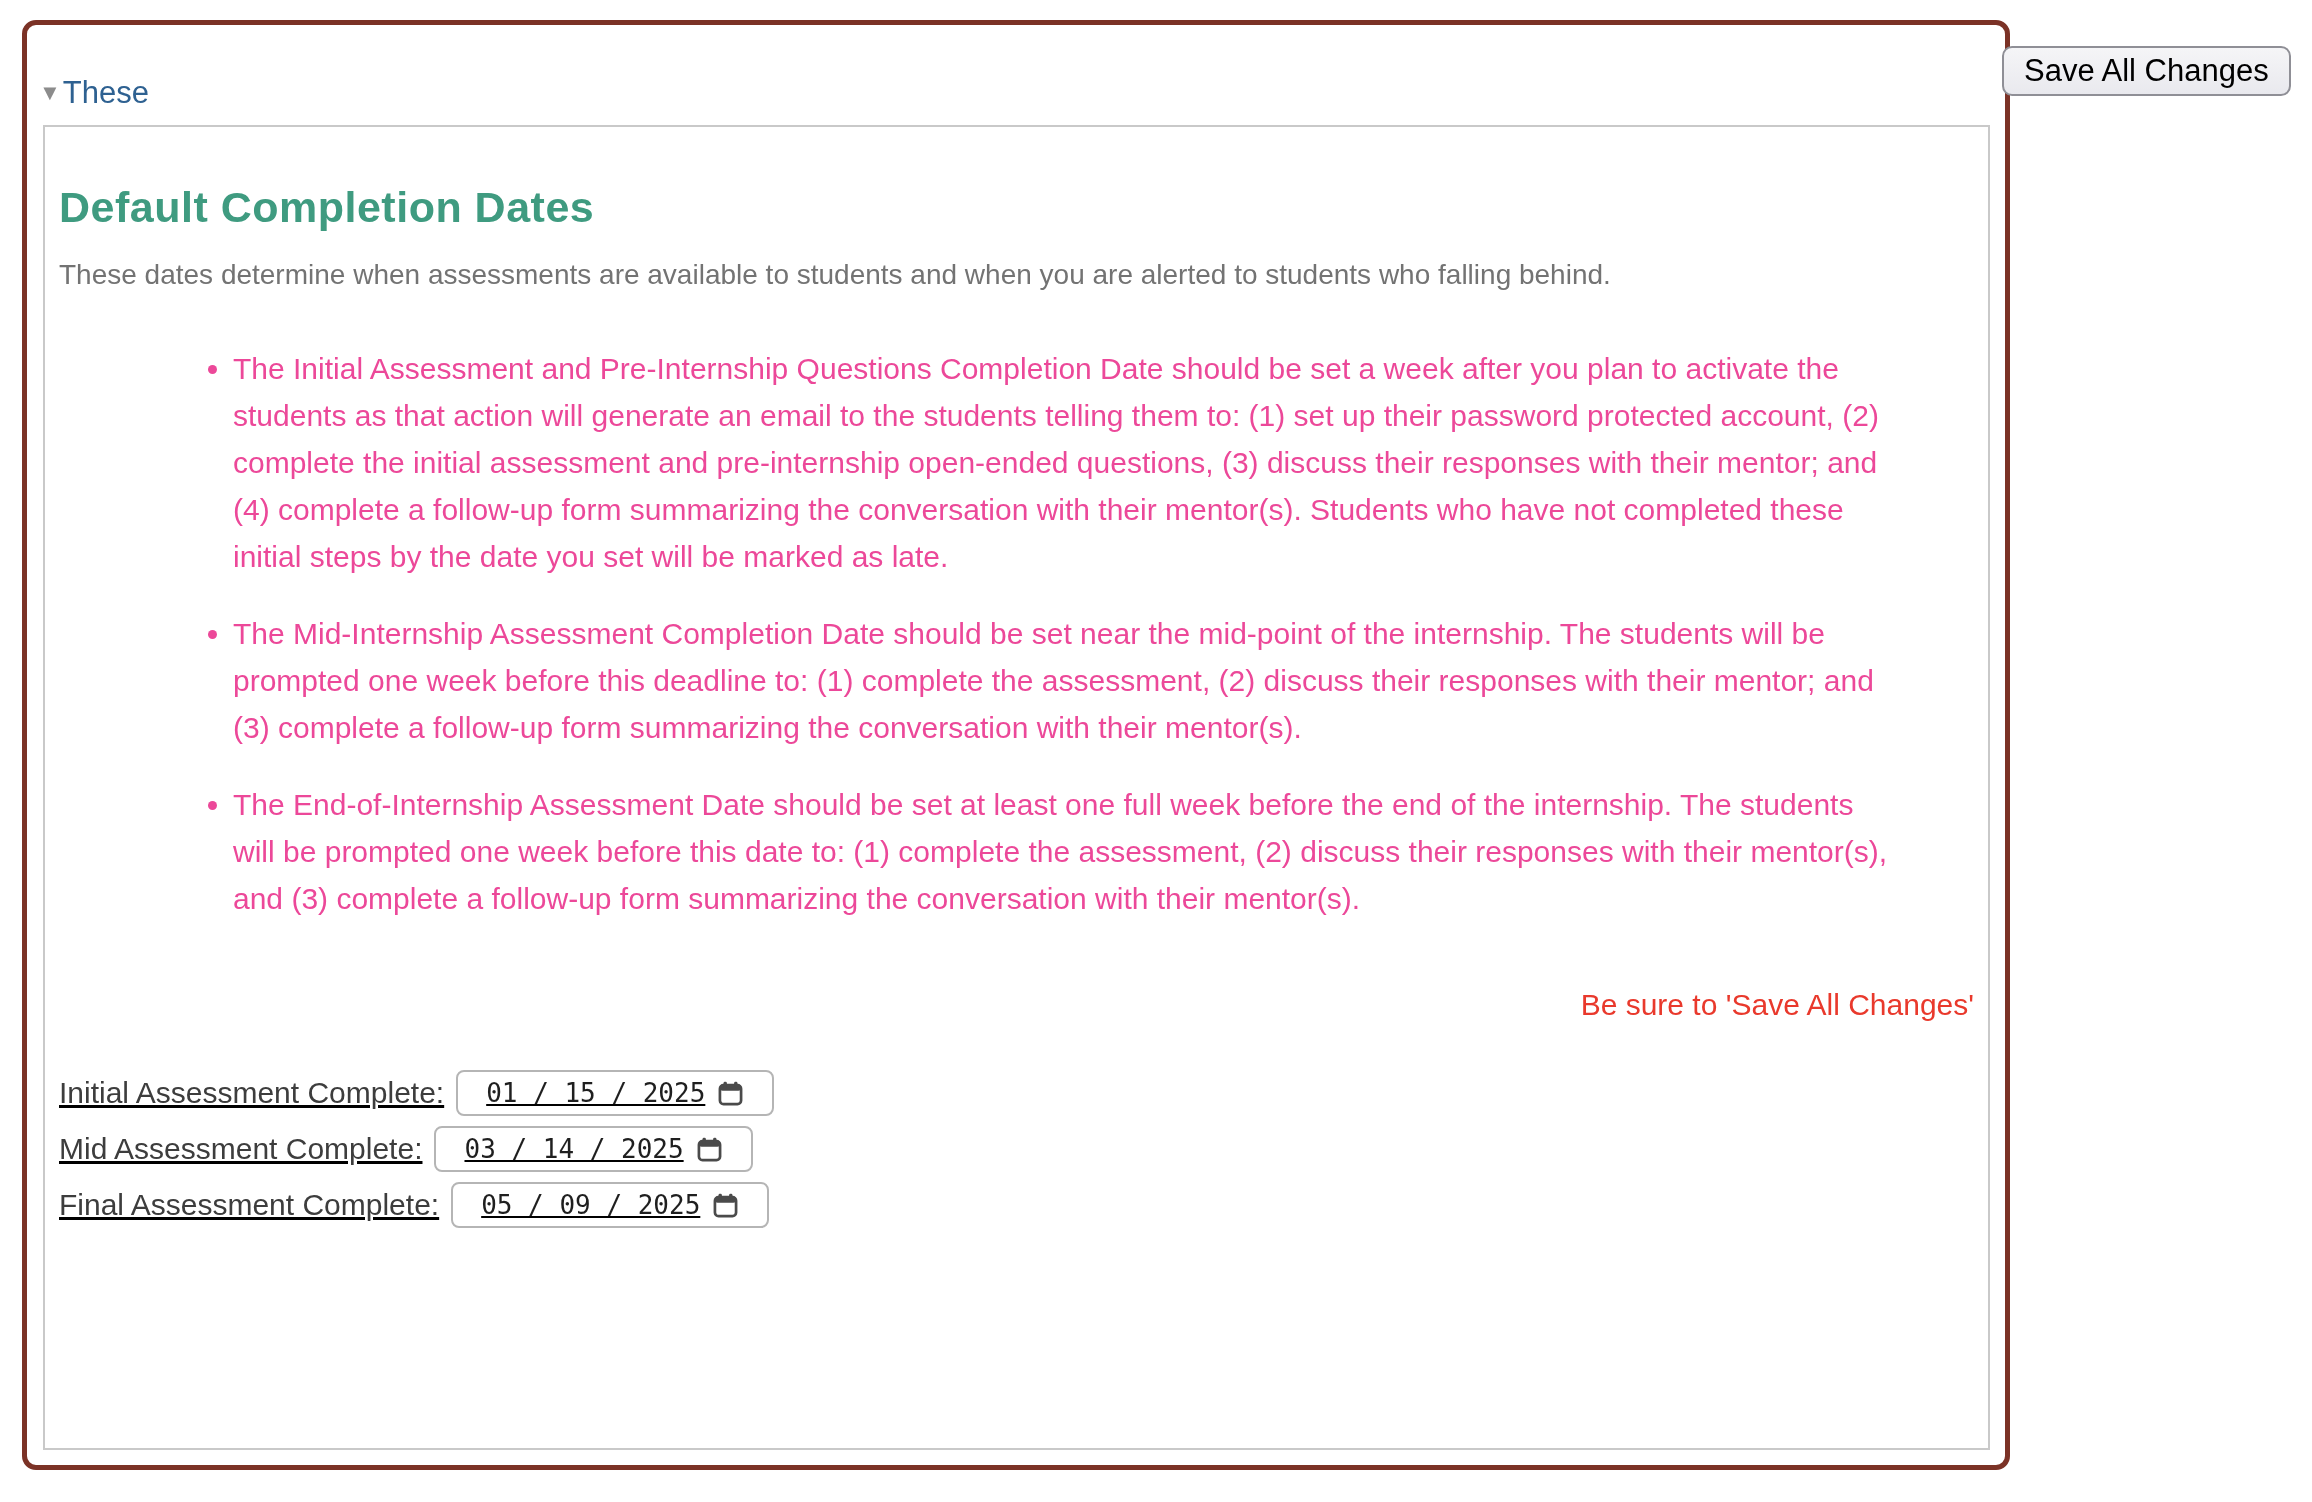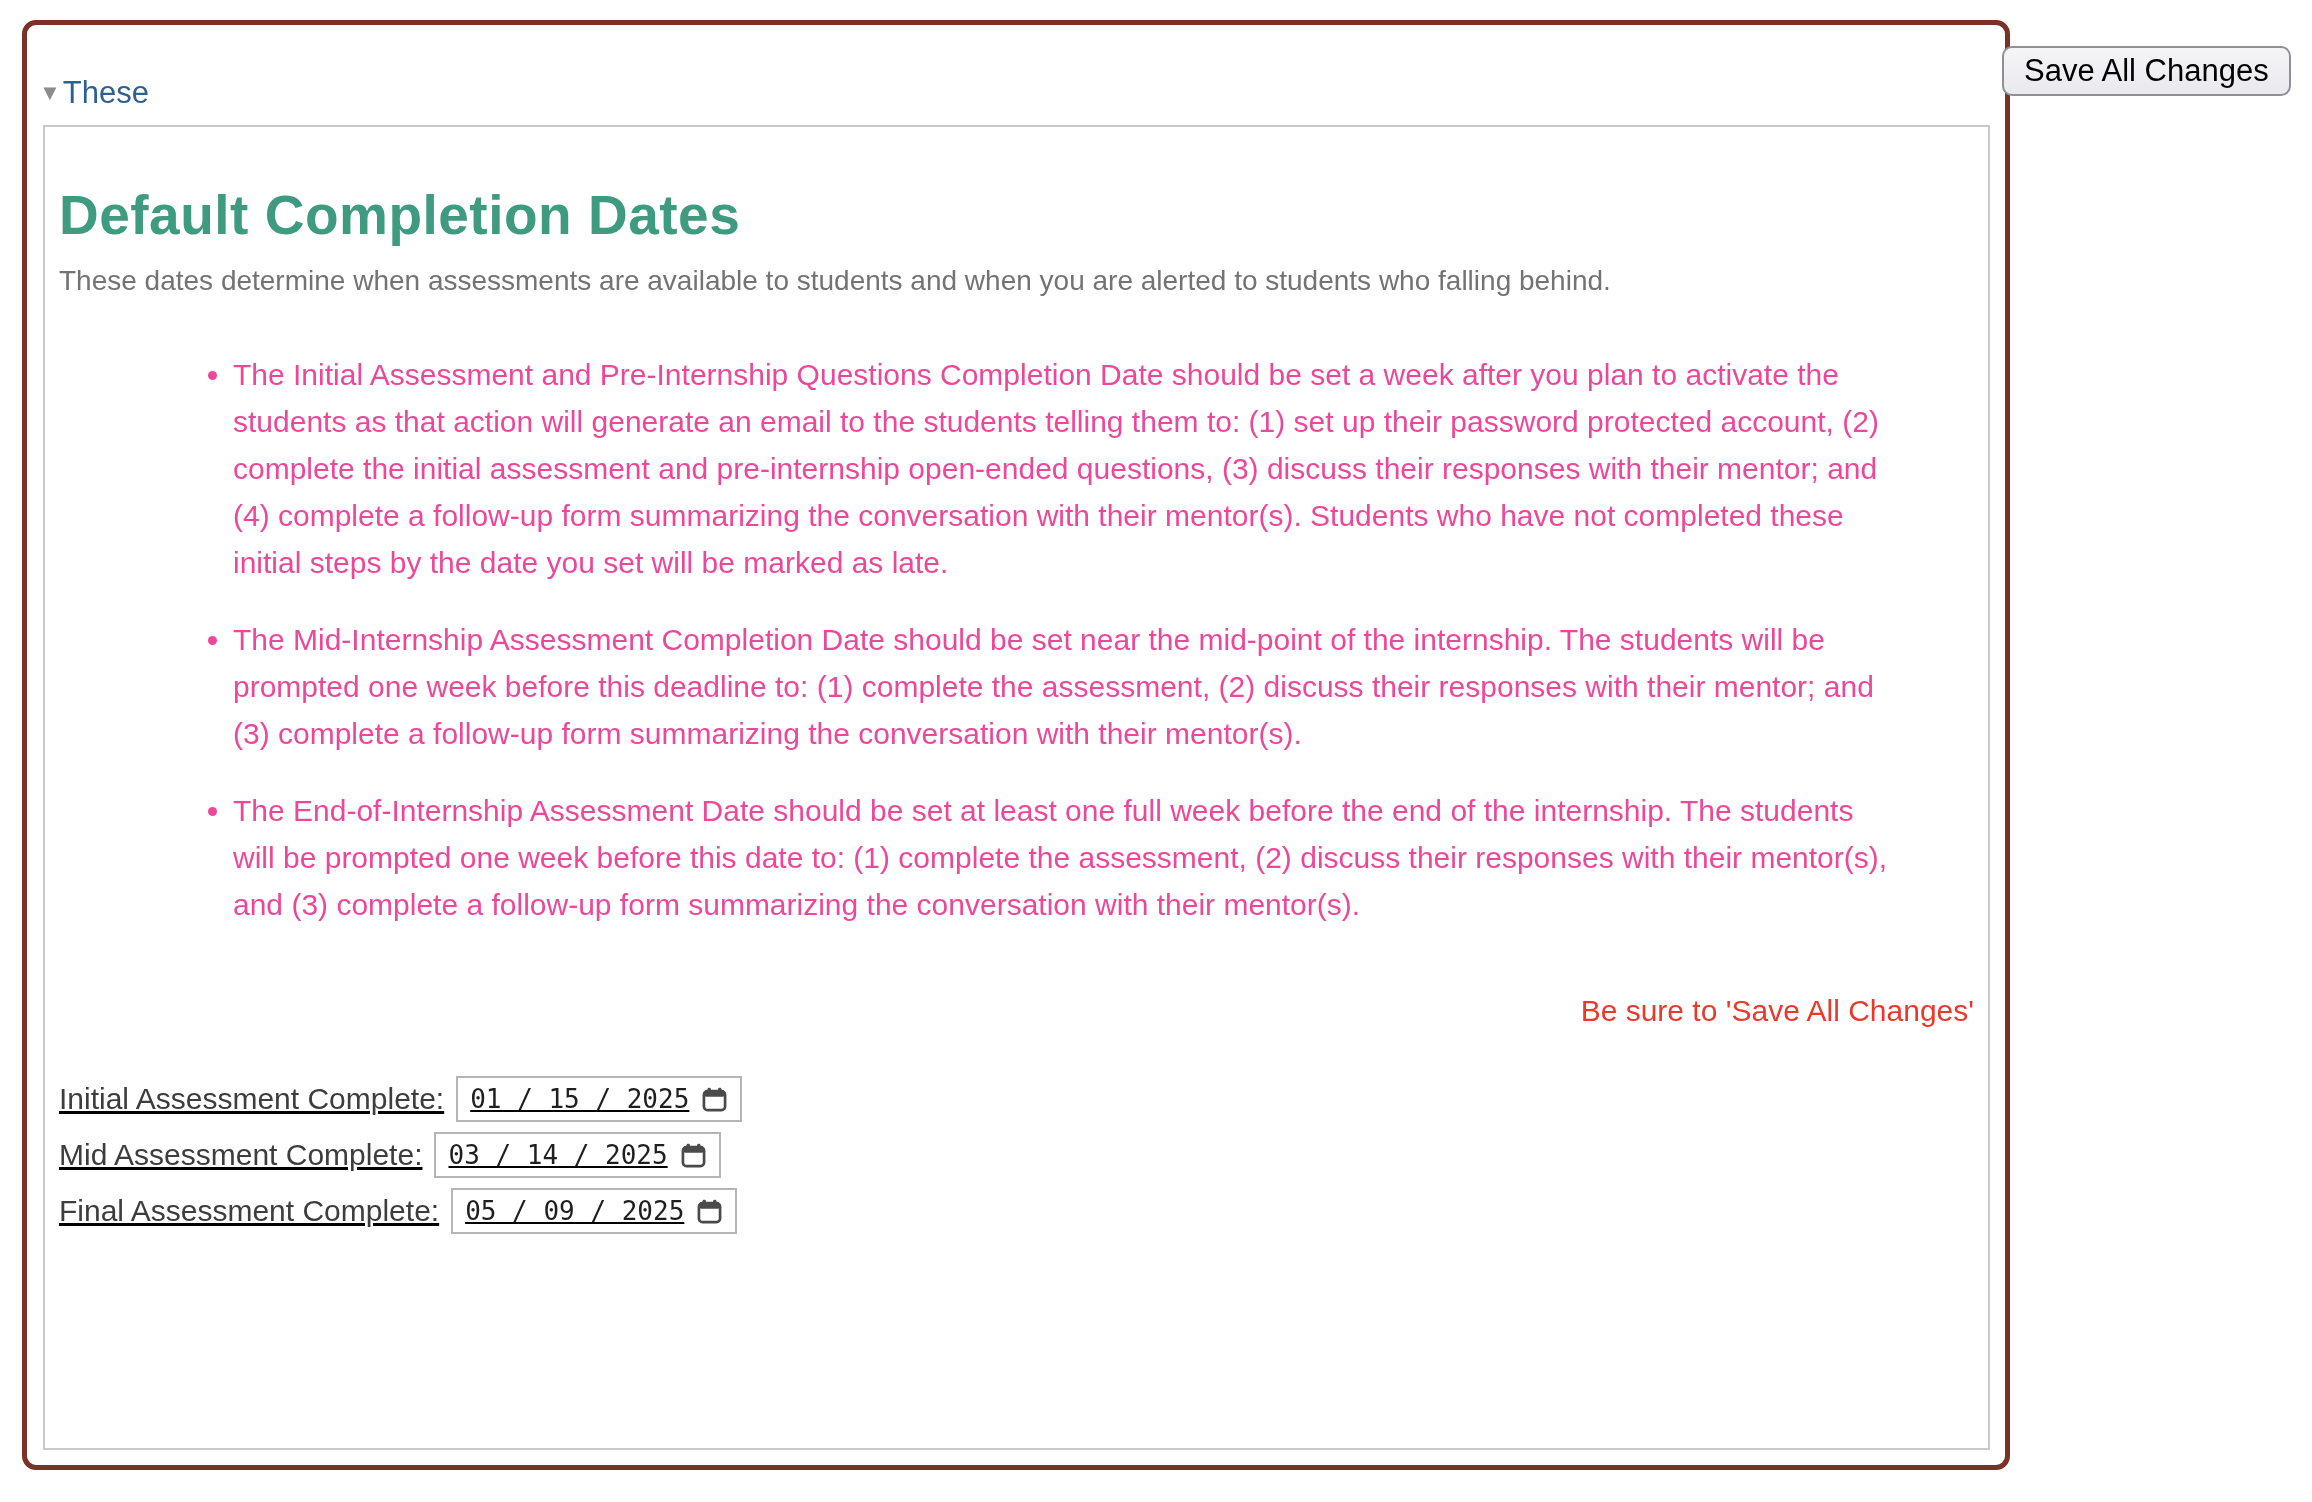--- a/index.html
+++ b/index.html
@@ -75,22 +75,22 @@
     top: 100px;
     width: 1947px;
     height: 1325px;
     border: 2px solid #c9c9c9;
     background: #ffffff;
     padding: 12px 14px;
     overflow: hidden;
   }
 
   .panel-title {
-    margin: 44px 0 8px 0;
-    font-size: 55px;
+    margin: 44px 0 17px 0;
+    font-size: 43px;
     font-weight: bold;
     color: #3f9b80;
     letter-spacing: 0.5px;
   }
 
   .intro {
     margin: 0;
     max-width: 1740px;
     font-size: 28px;
     line-height: 52px;
@@ -131,23 +131,23 @@
     font-size: 30px;
     color: #3d3d3d;
     margin-right: 12px;
     white-space: nowrap;
   }
   .date-input {
     display: inline-flex;
     align-items: center;
     gap: 12px;
     border: 2px solid #b5b5b5;
-    border-radius: 0;
-    background: #ffffff;
-    padding: 5px 12px;
+    border-radius: 8px;
+    background: #ffffff;
+    padding: 5px 28px;
     height: 46px;
     cursor: text;
   }
   .date-value {
     font-family: "DejaVu Sans Mono", monospace;
     font-size: 26px;
     color: #1f1f1f;
     white-space: nowrap;
   }
   .cal-icon {

